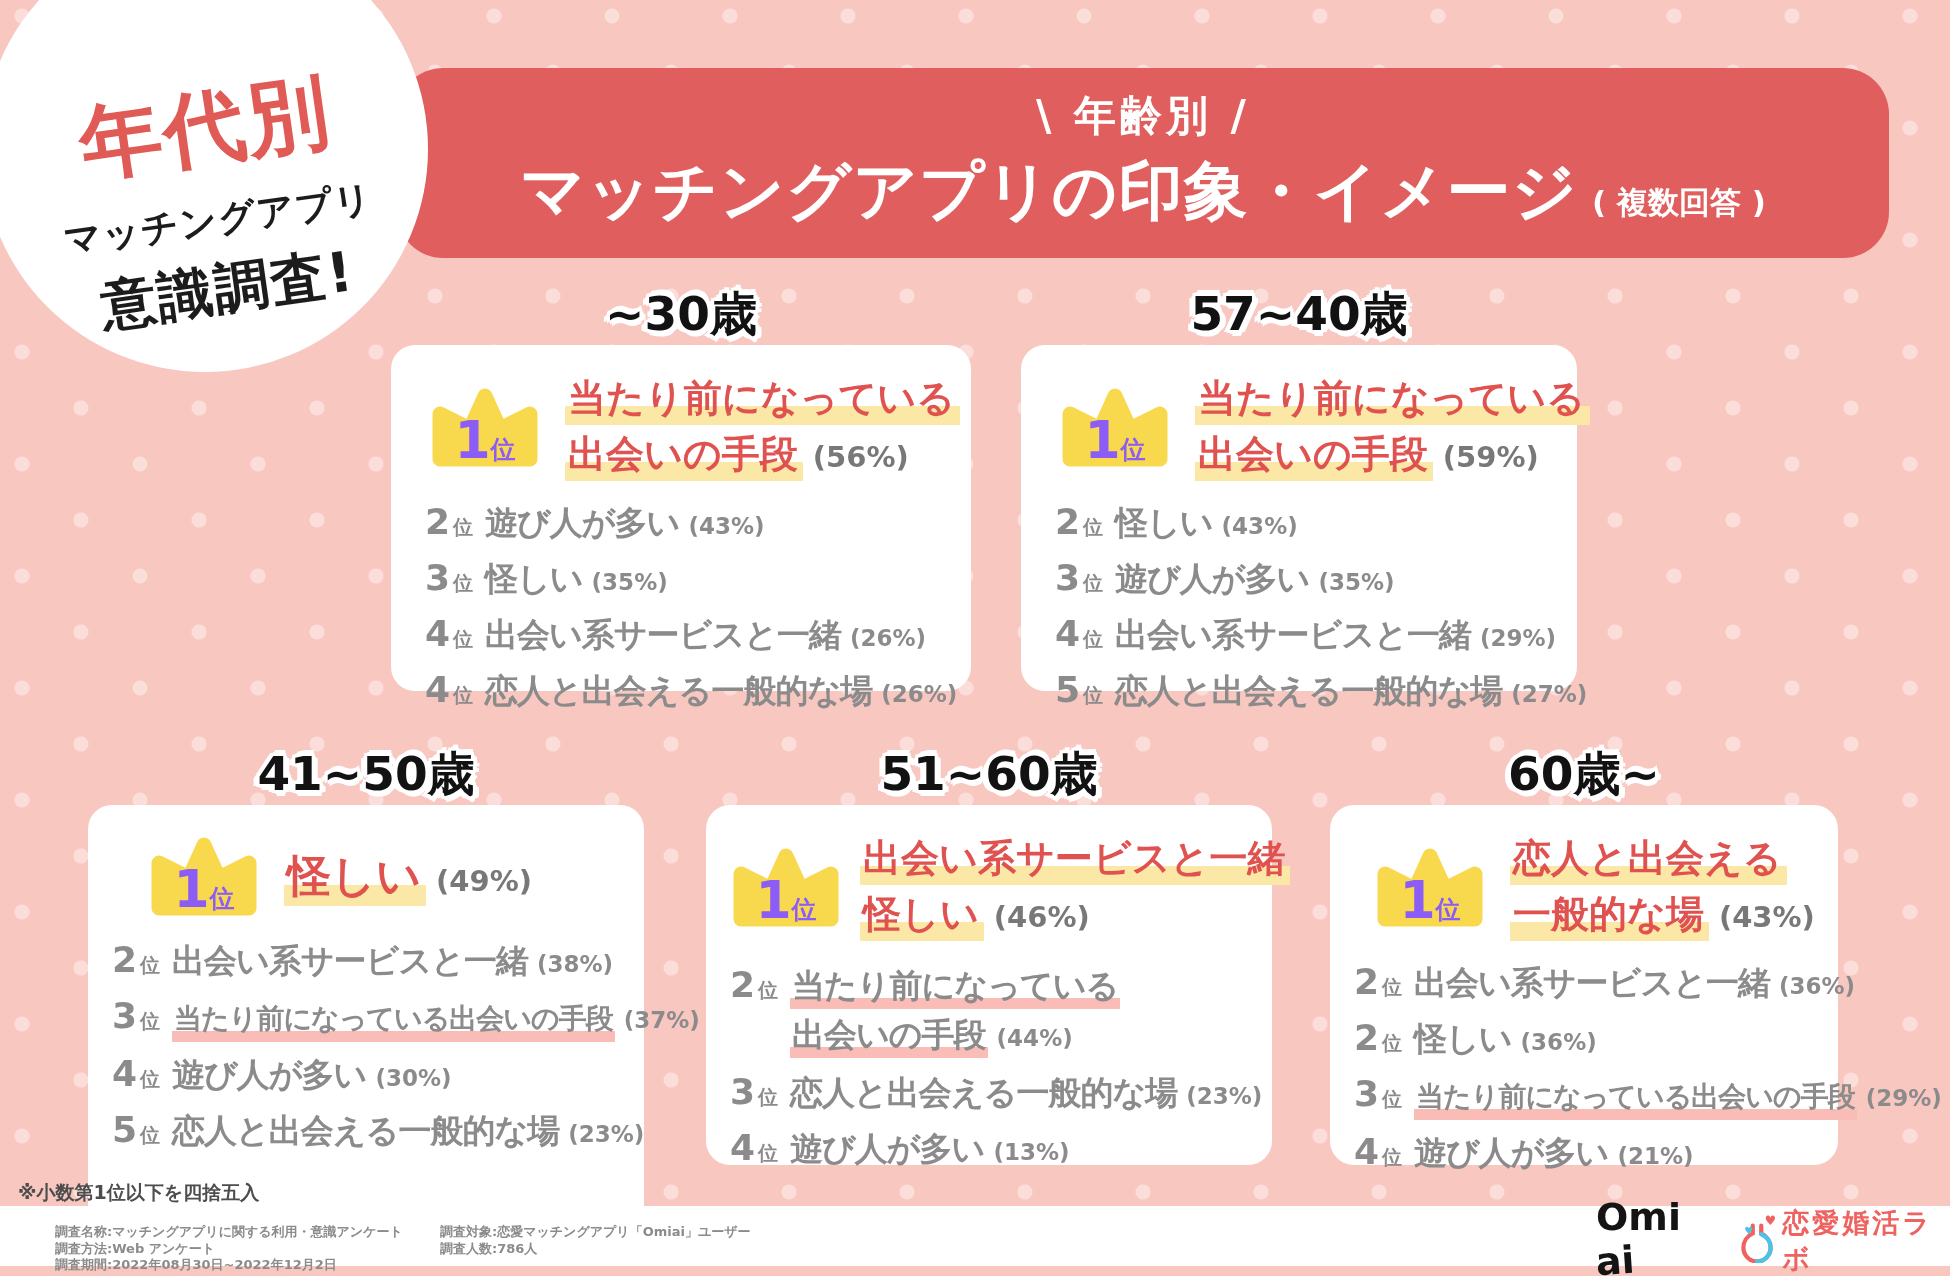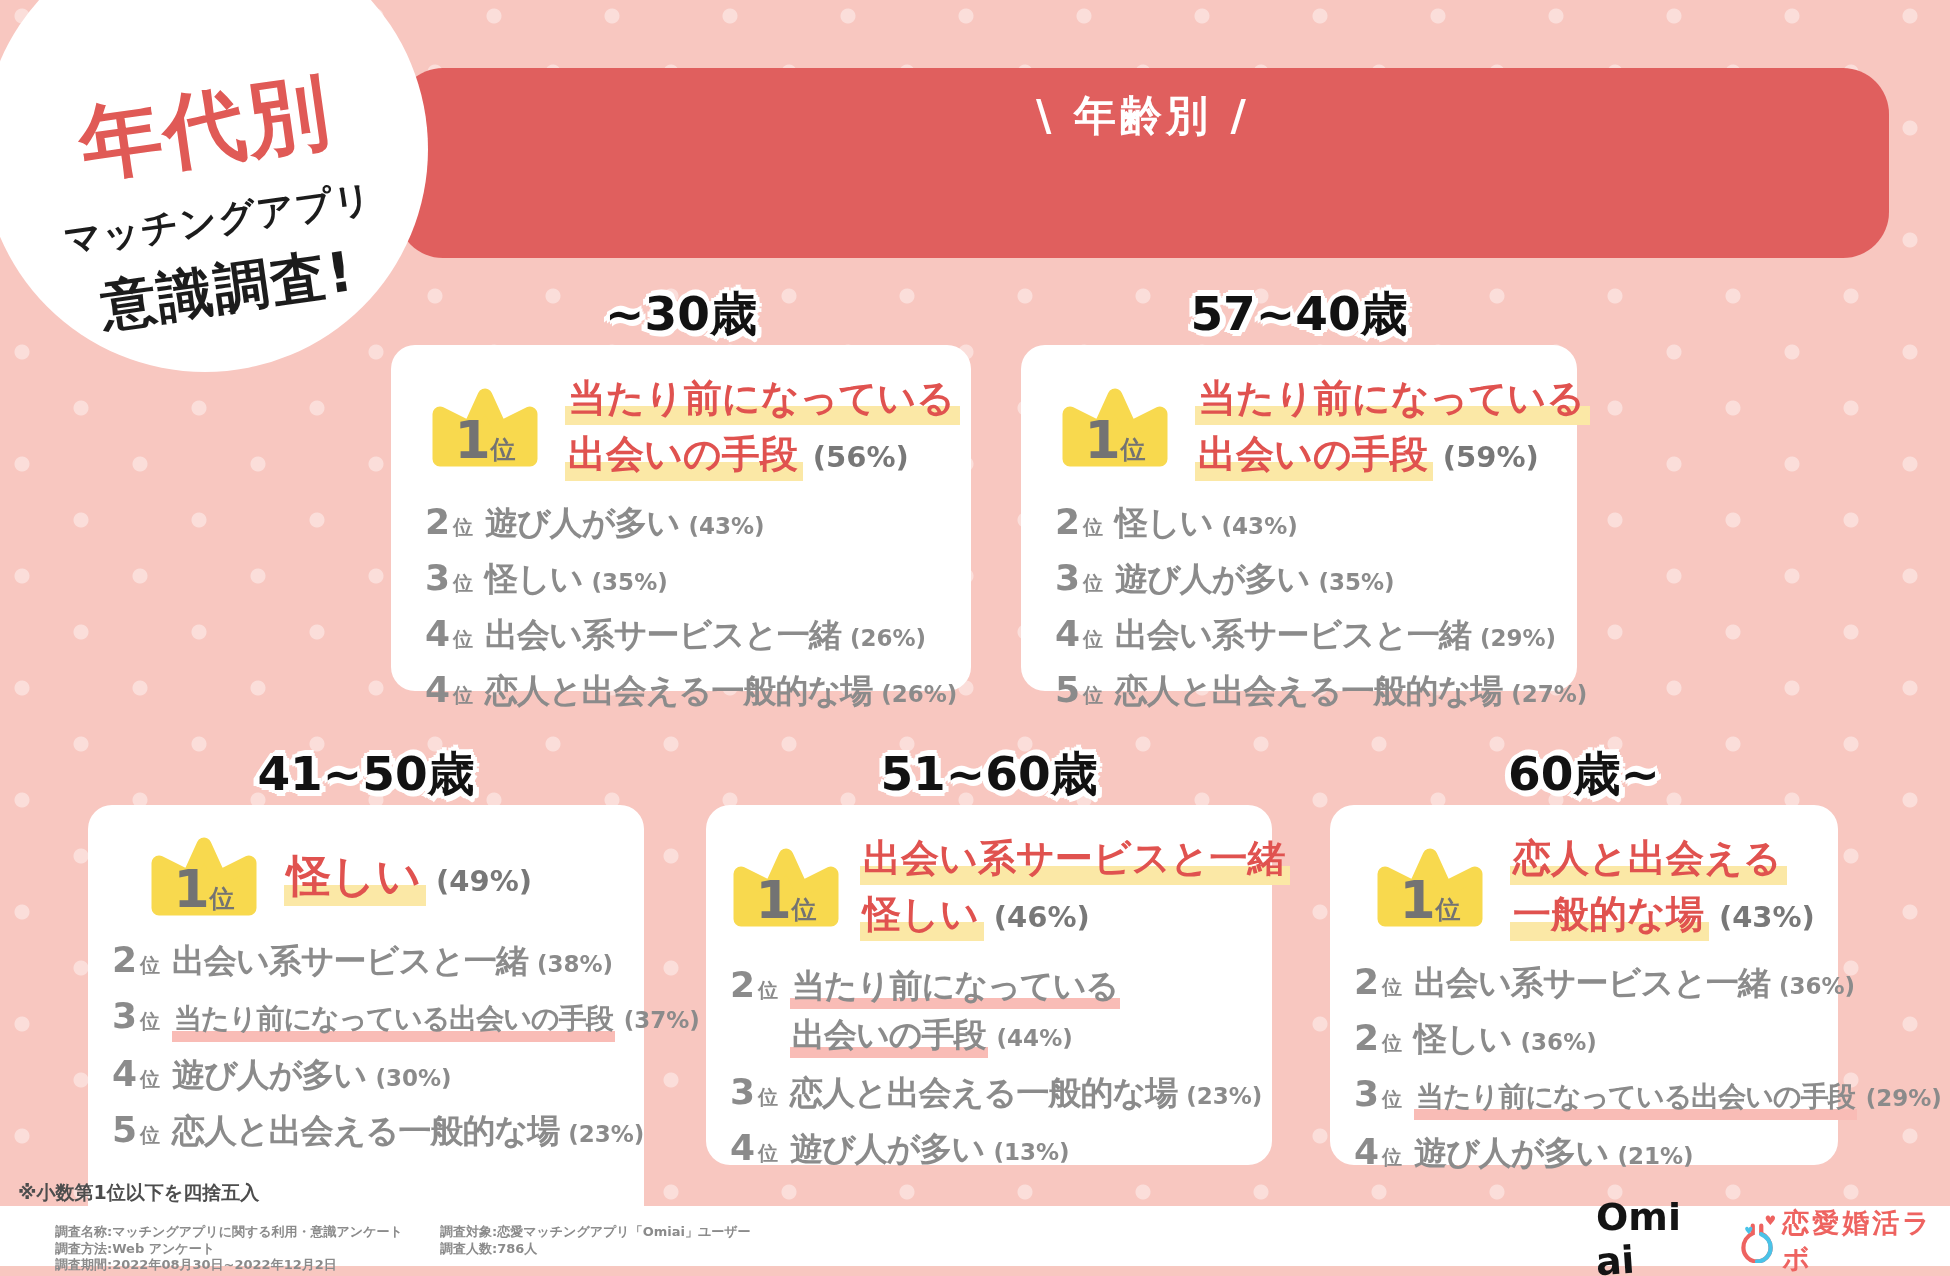--- a/index.html
+++ b/index.html
@@ -40,21 +40,21 @@
     position:absolute;top:-62px;left:0;right:0;margin:0;text-align:center;
     font-size:47px;color:#121212;
     text-shadow:4px 0 0 #fff,-4px 0 0 #fff,0 4px 0 #fff,0 -4px 0 #fff,
       3px 3px 0 #fff,-3px 3px 0 #fff,3px -3px 0 #fff,-3px -3px 0 #fff,
       6px 2px 0 #fff,-6px 2px 0 #fff,2px 6px 0 #fff,2px -6px 0 #fff;
   }
   .first{display:flex;align-items:center;margin:26px 0 18px 0;}
   .card.r1 .first{margin-left:34px;}
   .card.r2 .first{margin-left:20px;}
   .crown{position:relative;width:120px;height:90px;flex:0 0 auto;}
-  .crown-rank{position:absolute;left:0;right:0;bottom:2px;text-align:center;color:#737373;}
+  .crown-rank{position:absolute;left:0;right:0;bottom:2px;text-align:center;color:#8b5cf6;}
   .cr-n{font-size:52px;}
   .cr-u{font-size:25px;}
   .first-text{margin-left:20px;line-height:1.47;white-space:nowrap;}
   .fline{font-size:38px;}
   .yhl{
     color:#e0524f;
     background-image:linear-gradient(rgba(0,0,0,0) 62%, #fbe8a6 62%);
     padding:0 5px 5px 3px;
   }
   .fpct{color:#787878;font-size:29px;margin-left:10px;}
@@ -81,20 +81,23 @@
   .flask{position:relative;width:34px;height:44px;margin-right:8px;}
   .heart-pink{position:absolute;top:-6px;right:-2px;font-size:13px;color:#ee6360;}
   .heart-blue{position:absolute;top:6px;left:4px;font-size:10px;color:#49c3e8;}
   .lab-text{font-size:27px;color:#ee6360;letter-spacing:3px;}
 </style>
 </head>
 <body>
 
 <header class="banner">
   <div class="banner-top">\ 年齢別 /</div>
+  <div class="banner-line2">
+    <span class="banner-main">マッチングアプリの印象・イメージ</span><span class="banner-note">( 複数回答 )</span>
+  </div>
 </header>
 
 <div class="badge">
   <div class="badge-inner">
     <div class="badge-l1">年代別</div>
     <div class="badge-l2">マッチングアプリ</div>
     <div class="badge-l3">意識調査!</div>
   </div>
 </div>
 

